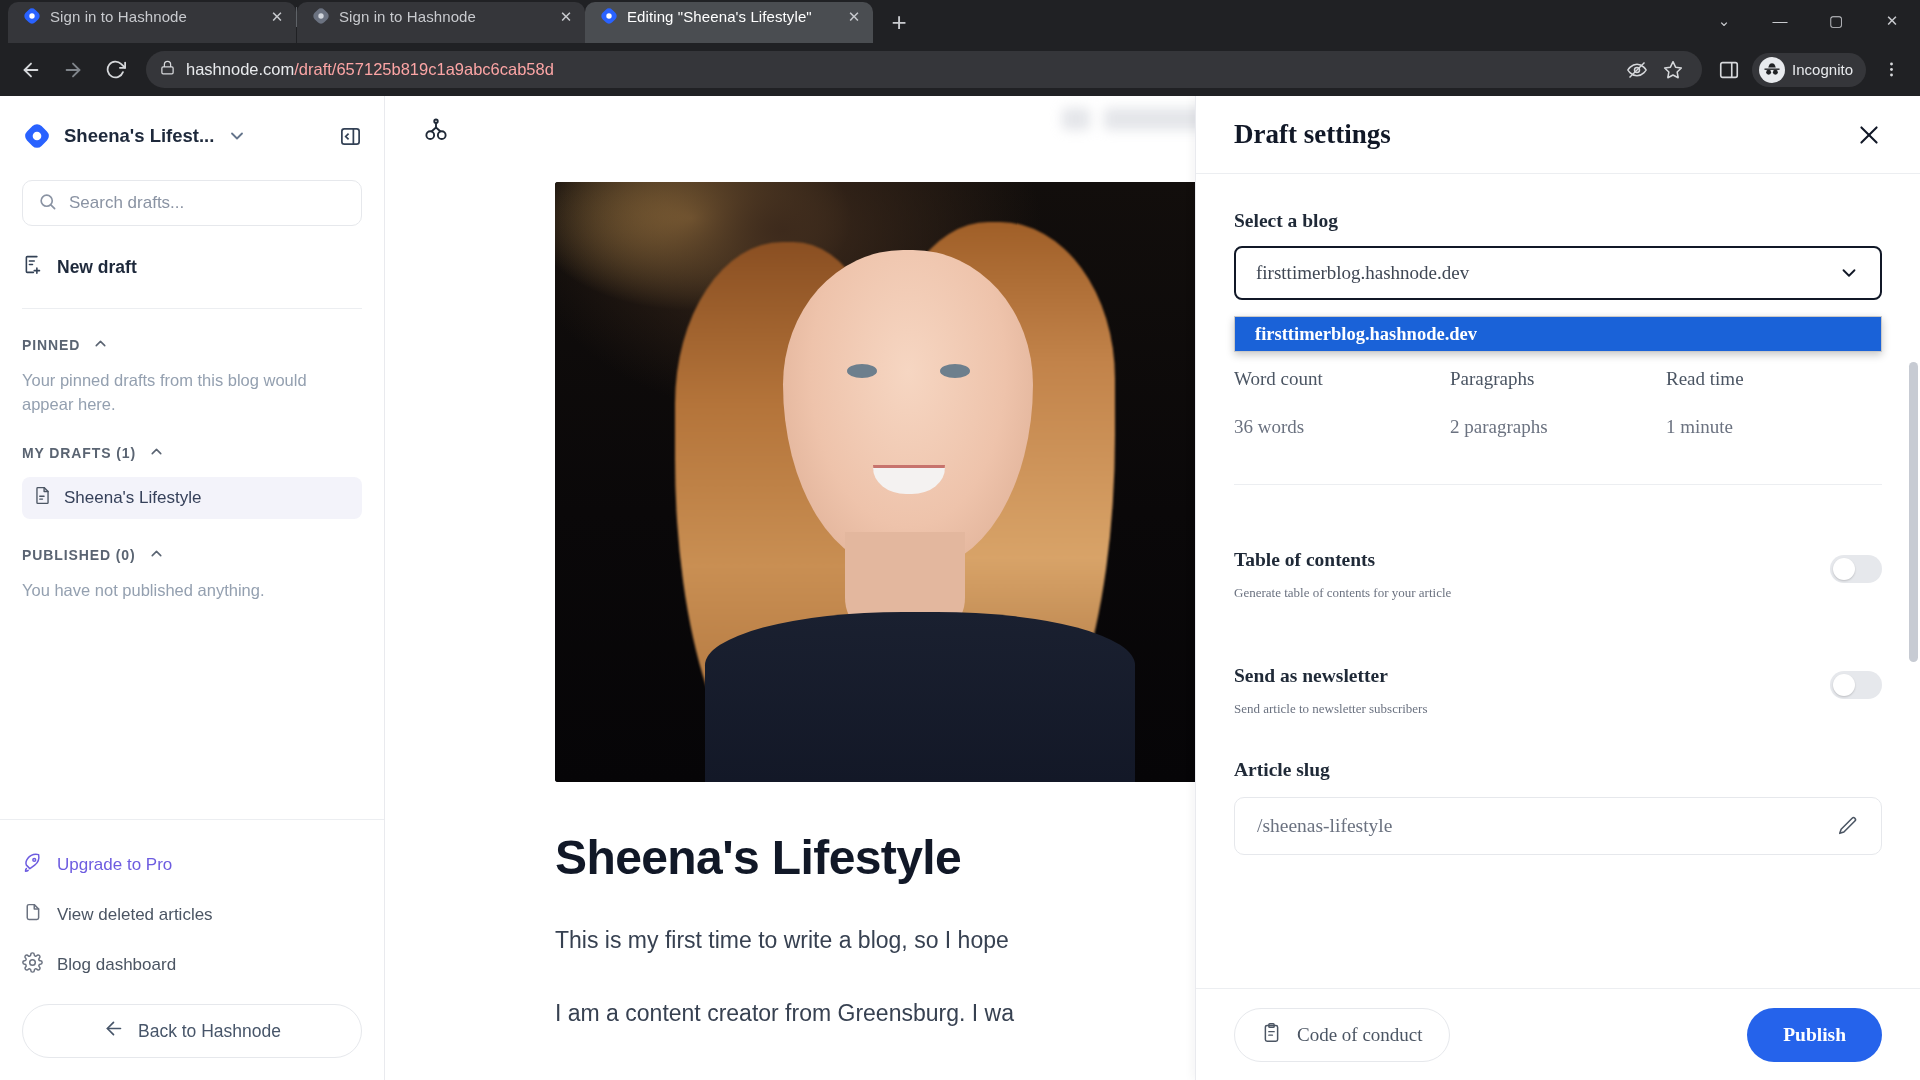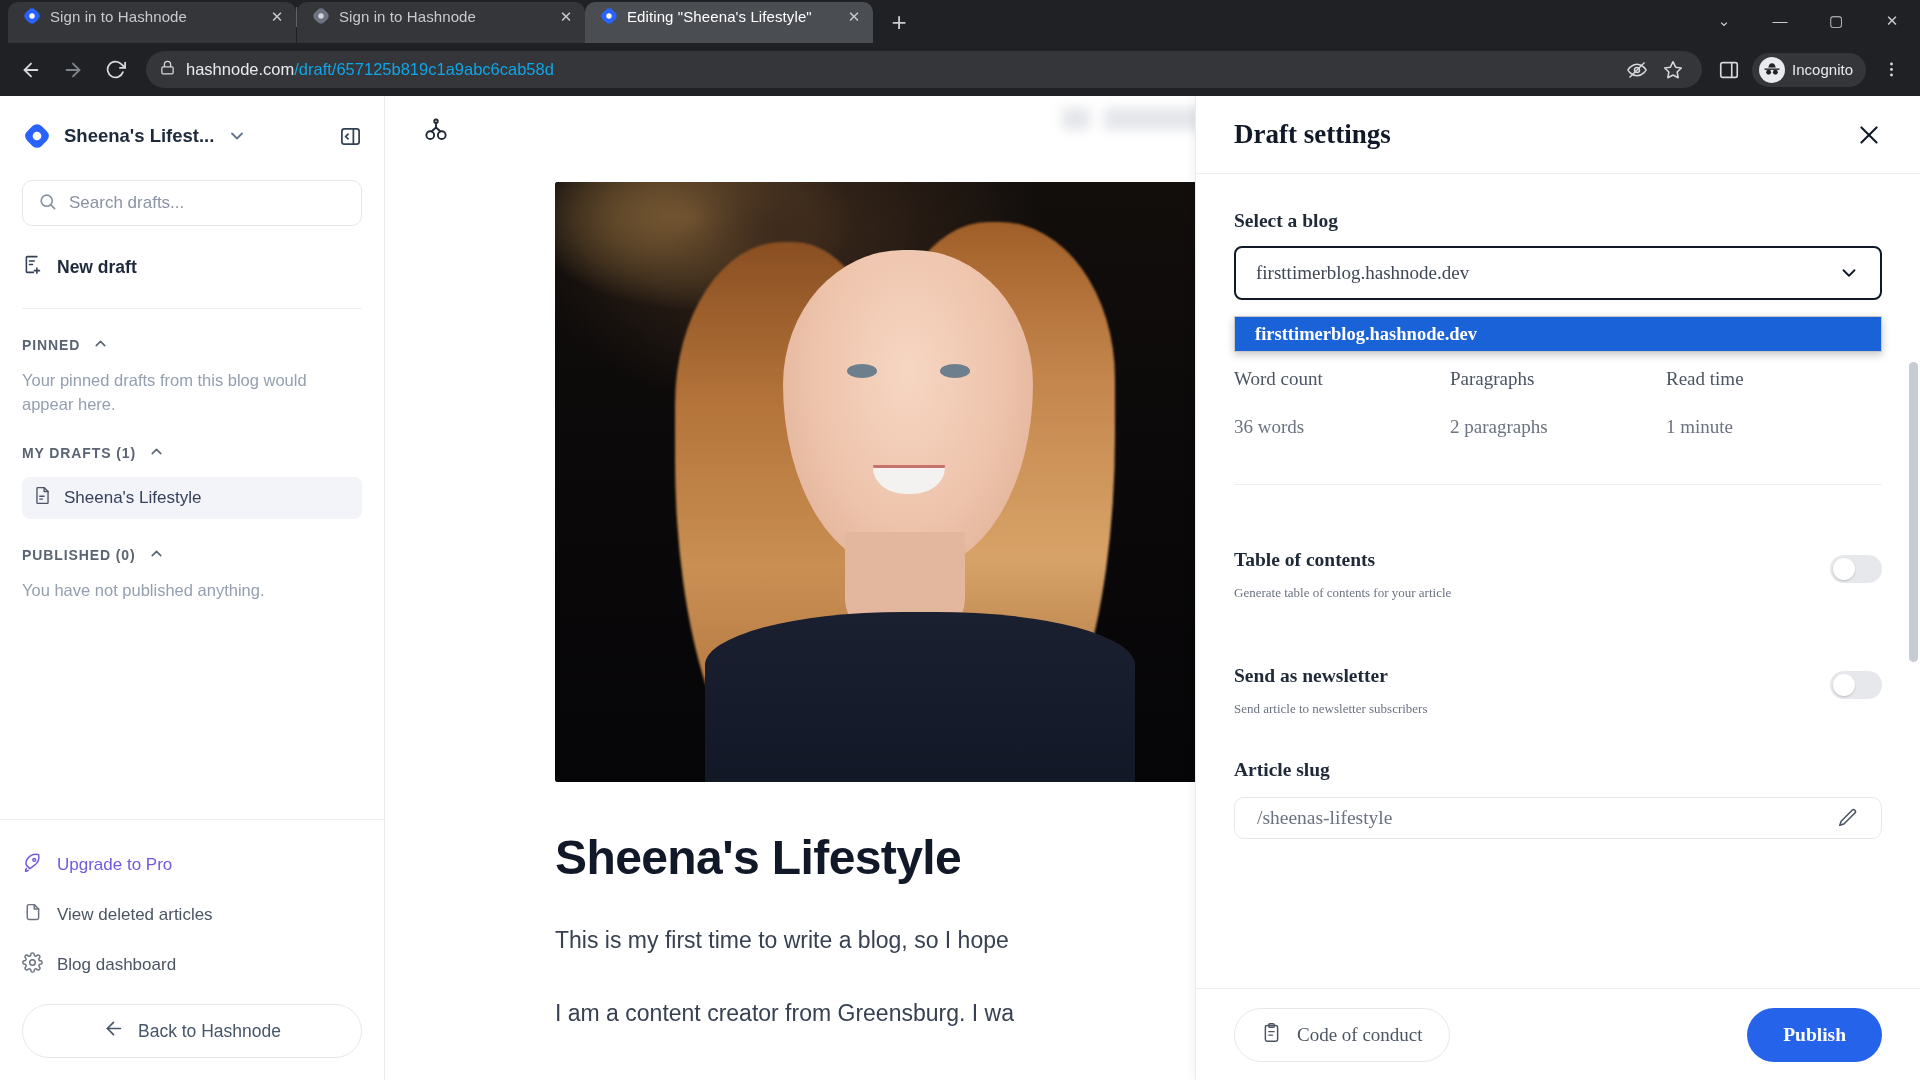--- a/index.html
+++ b/index.html
@@ -54,21 +54,21 @@
     width: 38px; height: 38px; border-radius: 50%; display: flex; align-items: center;
     justify-content: center; color: #d6d8db; flex: 0 0 38px;
   }
   .omnibox {
     flex: 1 1 auto; height: 37px; background: #35363a; border-radius: 19px;
     display: flex; align-items: center; padding: 0 14px; gap: 11px; margin: 0 8px;
     color: #e8eaed; font-size: 16.5px; min-width: 0;
   }
   .omnibox .url { white-space: nowrap; overflow: hidden; text-overflow: ellipsis; }
   .omnibox .url .host { color: #e8eaed; }
-  .omnibox .url .path { color: #0ea5e9; }
+  .omnibox .url .path { color: #fca5a5; }
   .omni-actions { display: flex; align-items: center; gap: 6px; margin-left: auto; }
   .omni-icon { width: 30px; height: 30px; display: flex; align-items: center; justify-content: center; color: #d6d8db; }
   .incognito-pill {
     display: flex; align-items: center; gap: 7px; height: 34px; padding: 0 13px 0 7px;
     border-radius: 17px; background: #35363a; color: #e8eaed; font-size: 15px; margin-left: 4px;
   }
   .incog-avatar {
     width: 26px; height: 26px; border-radius: 50%; background: #e8eaed;
     display: flex; align-items: center; justify-content: center;
   }
@@ -215,21 +215,21 @@
   .toggle-texts { flex: 1 1 auto; }
   .toggle-title { font-size: 19.5px; font-weight: 700; color: #1f2937; }
   .toggle-sub { font-size: 13px; color: #6b7280; margin-top: 14px; }
   .switch {
     width: 52px; height: 28px; border-radius: 14px; background: #e6e8ec; position: relative;
     flex: 0 0 52px; margin-top: 6px;
   }
   .switch .knob { position: absolute; top: 3px; left: 3px; width: 22px; height: 22px; border-radius: 50%; background: #fff; box-shadow: 0 1px 2px rgba(0,0,0,.18); }
 
   .slug-box {
-    margin-top: 16px; height: 42px; border: 1px solid #e6e8ec; border-radius: 10px;
+    margin-top: 16px; height: 58px; border: 1px solid #e6e8ec; border-radius: 10px;
     display: flex; align-items: center; padding: 0 22px; font-size: 19.5px; color: #6b7280;
   }
   .slug-edit { margin-left: auto; color: #4b5563; display: flex; align-items: center; }
 
   .drawer-foot {
     flex: 0 0 92px; border-top: 1px solid #eceef1; display: flex; align-items: center;
     padding: 0 38px; gap: 20px;
   }
   .coc {
     height: 54px; border: 1px solid #e6e8ec; border-radius: 27px; display: flex; align-items: center;

